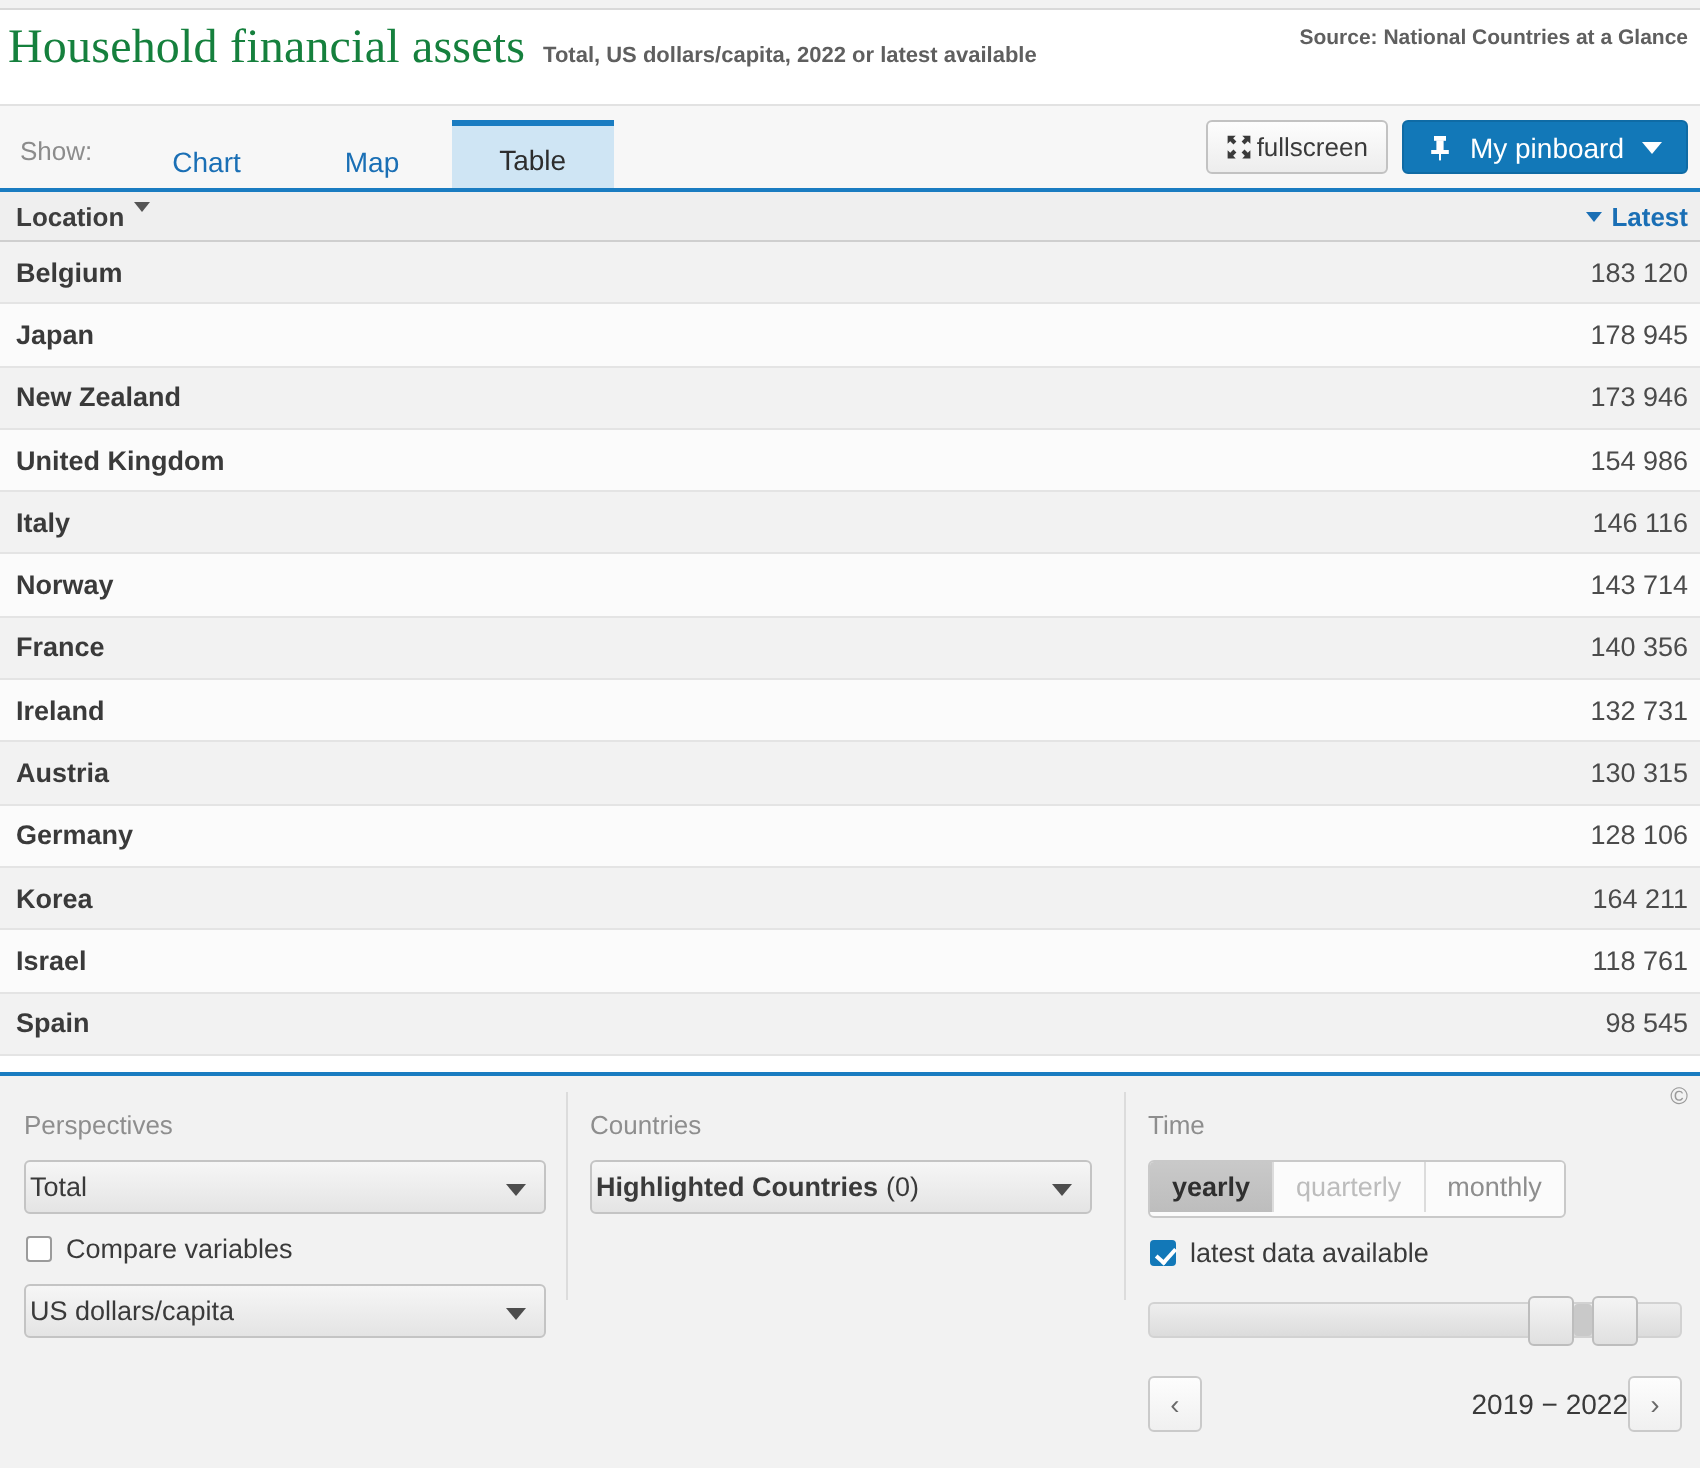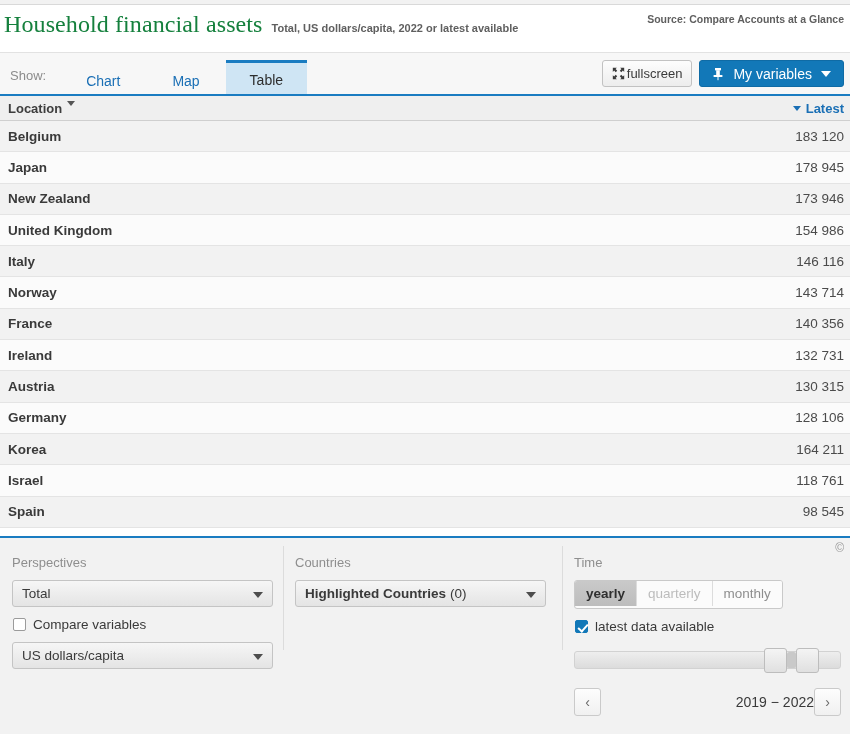--- a/index.html
+++ b/index.html
@@ -252,21 +252,21 @@
     margin-bottom: 10px;
   }
   .select {
     position: relative;
     height: 27px;
     background: linear-gradient(#f6f6f6, #e4e4e4);
     border: 1px solid #c4c4c4;
     border-radius: 3px;
     display: flex;
     align-items: center;
-    padding: 0 26px 0 9px;
+    padding: 0 26px 0 2px;
     font-size: 13.5px;
     color: #3a3a3a;
     cursor: pointer;
     box-sizing: border-box;
   }
   .select .caret-sel {
     position: absolute;
     right: 9px;
     top: 50%;
     margin-top: -2px;
@@ -412,21 +412,21 @@
 </head>
 <body>
 
 <div class="top-strip"></div>
 
 <div class="header">
   <div class="title-wrap">
     <span class="page-title">Household financial assets</span>
     <span class="page-subtitle">Total, US dollars/capita, 2022 or latest available</span>
   </div>
-  <span class="source-note">Source: Compare Accounts at a Glance</span>
+  <span class="source-note">Source: National Countries at a Glance</span>
 </div>
 
 <div class="tabbar">
   <span class="show-label">Show:</span>
   <div class="tabs">
     <div class="tab">Chart</div>
     <div class="tab">Map</div>
     <div class="tab selected">Table</div>
   </div>
   <div class="tabbar-spacer"></div>
@@ -444,21 +444,21 @@
     </div>
     <div class="btn-pinboard">
       <span class="ic">
         <svg width="12" height="14" viewBox="0 0 12 14">
           <rect x="3" y="1" width="6" height="2.4" fill="#ffffff"></rect>
           <rect x="4.2" y="3.2" width="3.6" height="5" fill="#ffffff"></rect>
           <rect x="1.6" y="8" width="8.8" height="2" fill="#ffffff"></rect>
           <rect x="5.5" y="9.8" width="1" height="3.4" fill="#ffffff"></rect>
         </svg>
       </span>
-      <span>My variables</span>
+      <span>My pinboard</span>
       <span class="caret-white"></span>
     </div>
   </div>
 </div>
 
 <div class="table-head">
   <span class="th-location">
     <span>Location</span>
     <span class="caret-dark"></span>
   </span>

